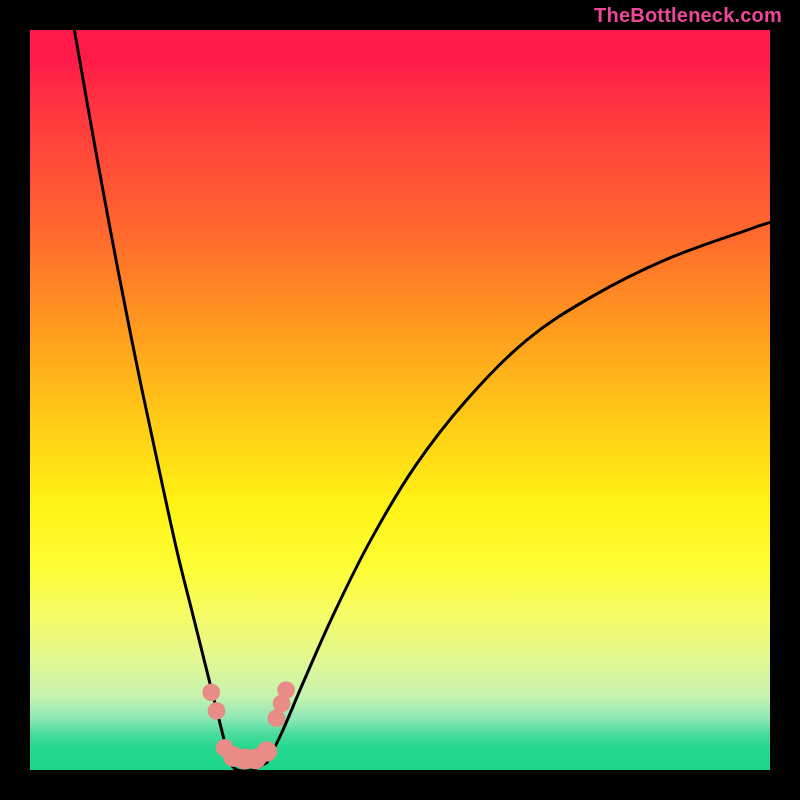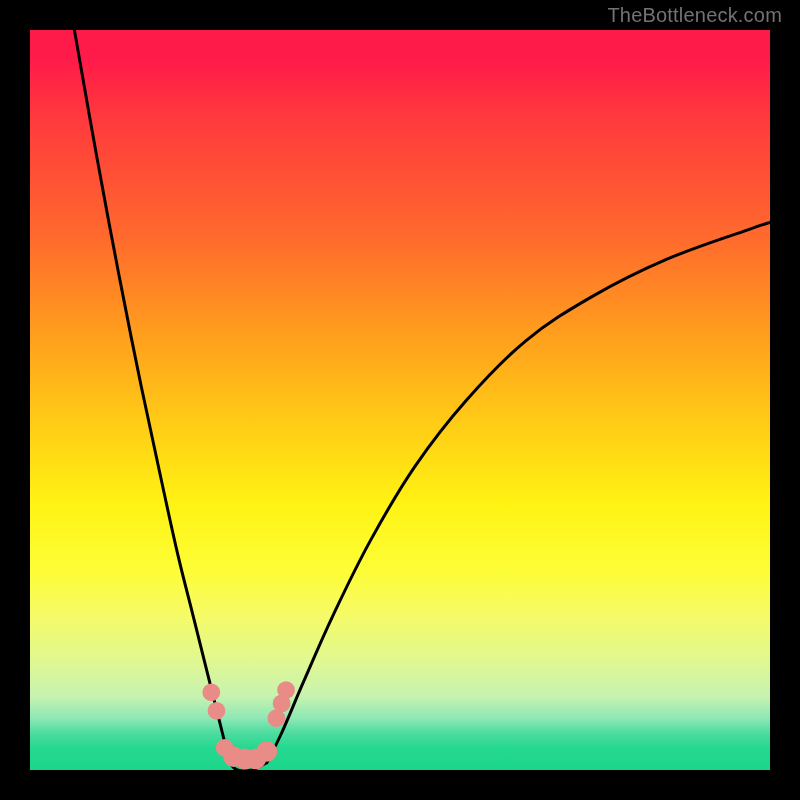--- a/index.html
+++ b/index.html
@@ -14,22 +14,22 @@
     position: relative;
     width: 800px;
     height: 800px;
     background: #000;
   }
   .attribution {
     position: absolute;
     top: 4px;
     right: 18px;
     font-size: 20px;
-    font-weight: 400;
-    color: #737373;
+    font-weight: 700;
+    color: #ec4899;
     letter-spacing: 0.2px;
     margin-left: 20px;
   }
   .plot-area {
     position: absolute;
     left: 30px;
     top: 30px;
     width: 740px;
     height: 740px;
     overflow: hidden;

